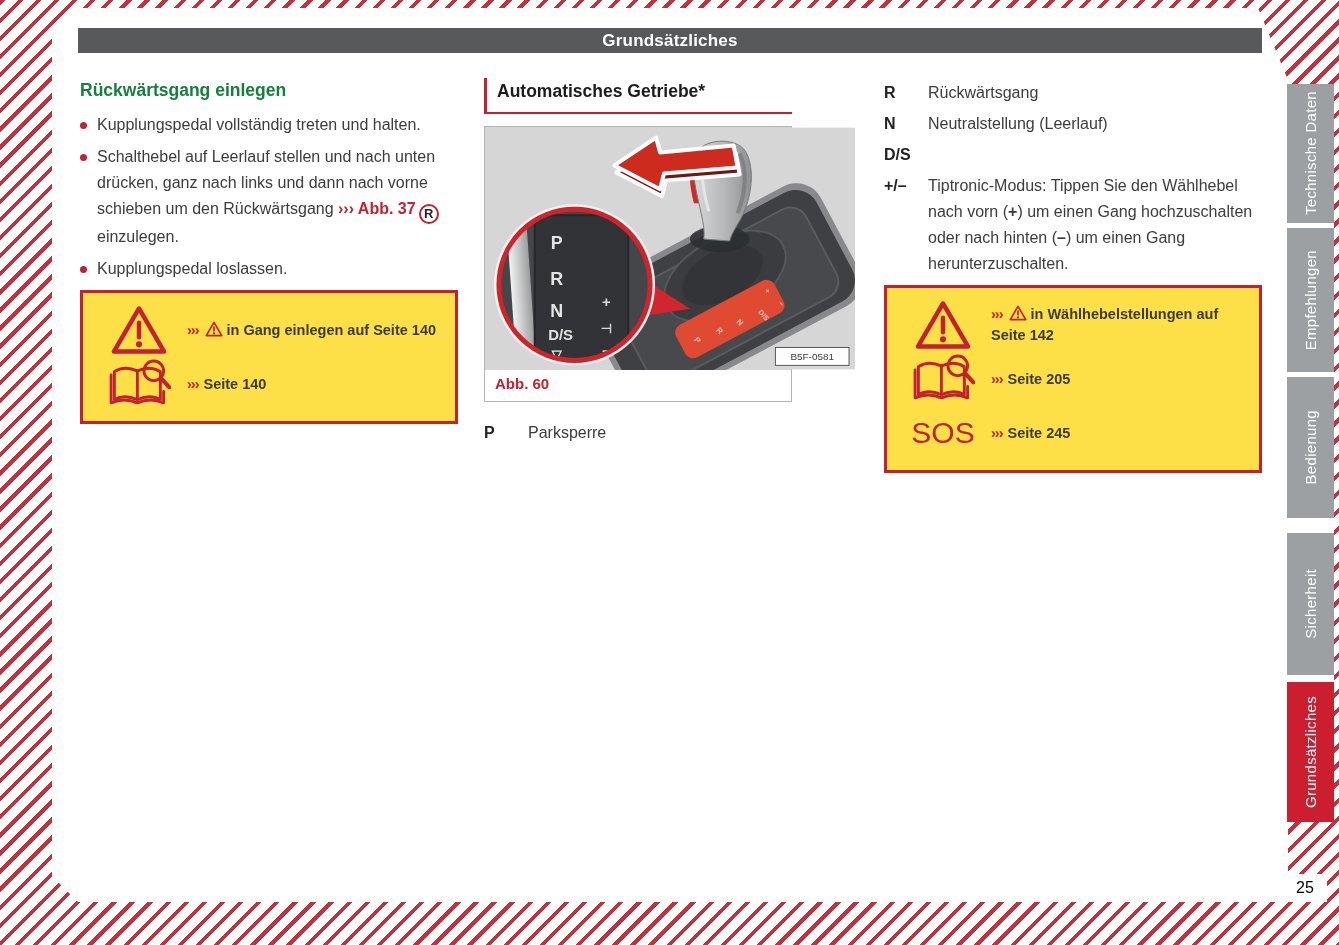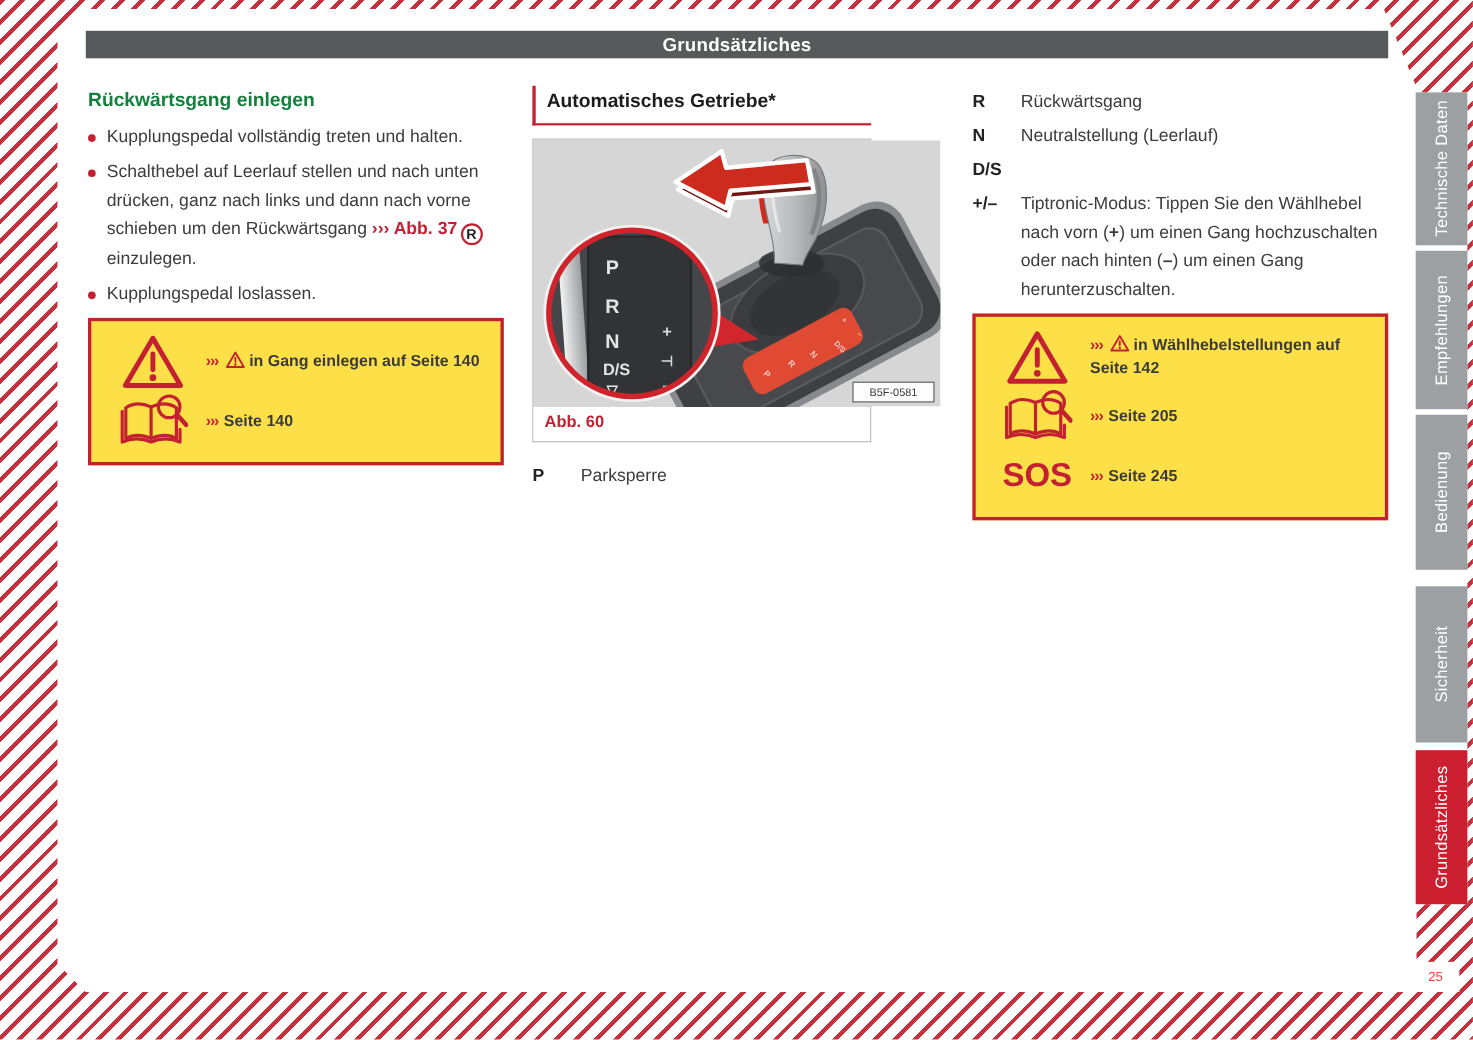--- a/index.html
+++ b/index.html
@@ -34,21 +34,21 @@
   .chev{color:var(--accent-red);font-weight:bold;letter-spacing:-1px;margin-right:5px;}
   .circle-r{
     display:inline-flex;width:20px;height:20px;border:2px solid var(--accent-red);border-radius:50%;
     align-items:center;justify-content:center;font-size:13px;font-weight:bold;color:#222;
     vertical-align:-4px;margin:0 3px;background:#fff;
   }
   .notice-box{border:3px solid var(--accent-red);padding:10px 8px;margin-top:8px;background:#fde047;}
   .notice-row{display:flex;align-items:center;min-height:54px;}
   .notice-icon-cell{width:96px;display:flex;justify-content:center;align-items:center;flex-shrink:0;}
   .notice-text{font-size:14.5px;font-weight:bold;color:#3b3b3b;line-height:21px;}
-  .sos{font-size:30px;font-weight:bold;color:var(--accent-red);line-height:30px;}
+  .sos{font-size:30px;font-weight:normal;color:var(--accent-red);line-height:30px;}
   .inline-tri{vertical-align:-2px;margin:0 4px 0 1px;}
   
   .fig-heading{
     border-left:3px solid var(--accent-red);border-bottom:2px solid var(--accent-red);
     padding:1px 0 9px 10px;font-size:17.5px;font-weight:bold;color:#1c1c1c;margin-bottom:12px;line-height:24px;
   }
   .fig-box{border:1px solid #b3b3b3;}
   .fig-image{height:243px;background:var(--image-bg);}
   .fig-image svg{display:block;}
   .fig-caption{padding:5px 10px 8px 10px;color:var(--accent-red);font-weight:bold;font-size:15px;line-height:18px;background:#fff;}
@@ -63,21 +63,21 @@
     position:absolute;left:1287px;width:47px;display:flex;align-items:center;justify-content:center;
     background:var(--tab-gray);color:#fff;font-size:15px;
   }
   .tab.active{background:var(--tab-active-red);}
   .tab span{writing-mode:vertical-rl;transform:rotate(180deg);white-space:nowrap;letter-spacing:.3px;}
   .tab-strip-bg{position:absolute;left:1287px;top:84px;width:47px;height:738px;background:#fff;}
   .page-num{
     position:absolute;left:1271px;top:874px;width:56px;height:28px;background:#fff;
     clip-path:polygon(16px 0,56px 0,56px 28px,0 28px);
     display:flex;align-items:center;justify-content:center;padding-left:12px;
-    font-size:12px;color:#ef4444;
+    font-size:16px;color:#000000;
   }
   .icon-stroke{stroke:var(--accent-red);fill:none;stroke-linejoin:round;stroke-linecap:round;}
 </style>
 </head>
 <body>
 
 <div class="content">
 
   <div class="header-bar">
     <span>Grundsätzliches</span>

